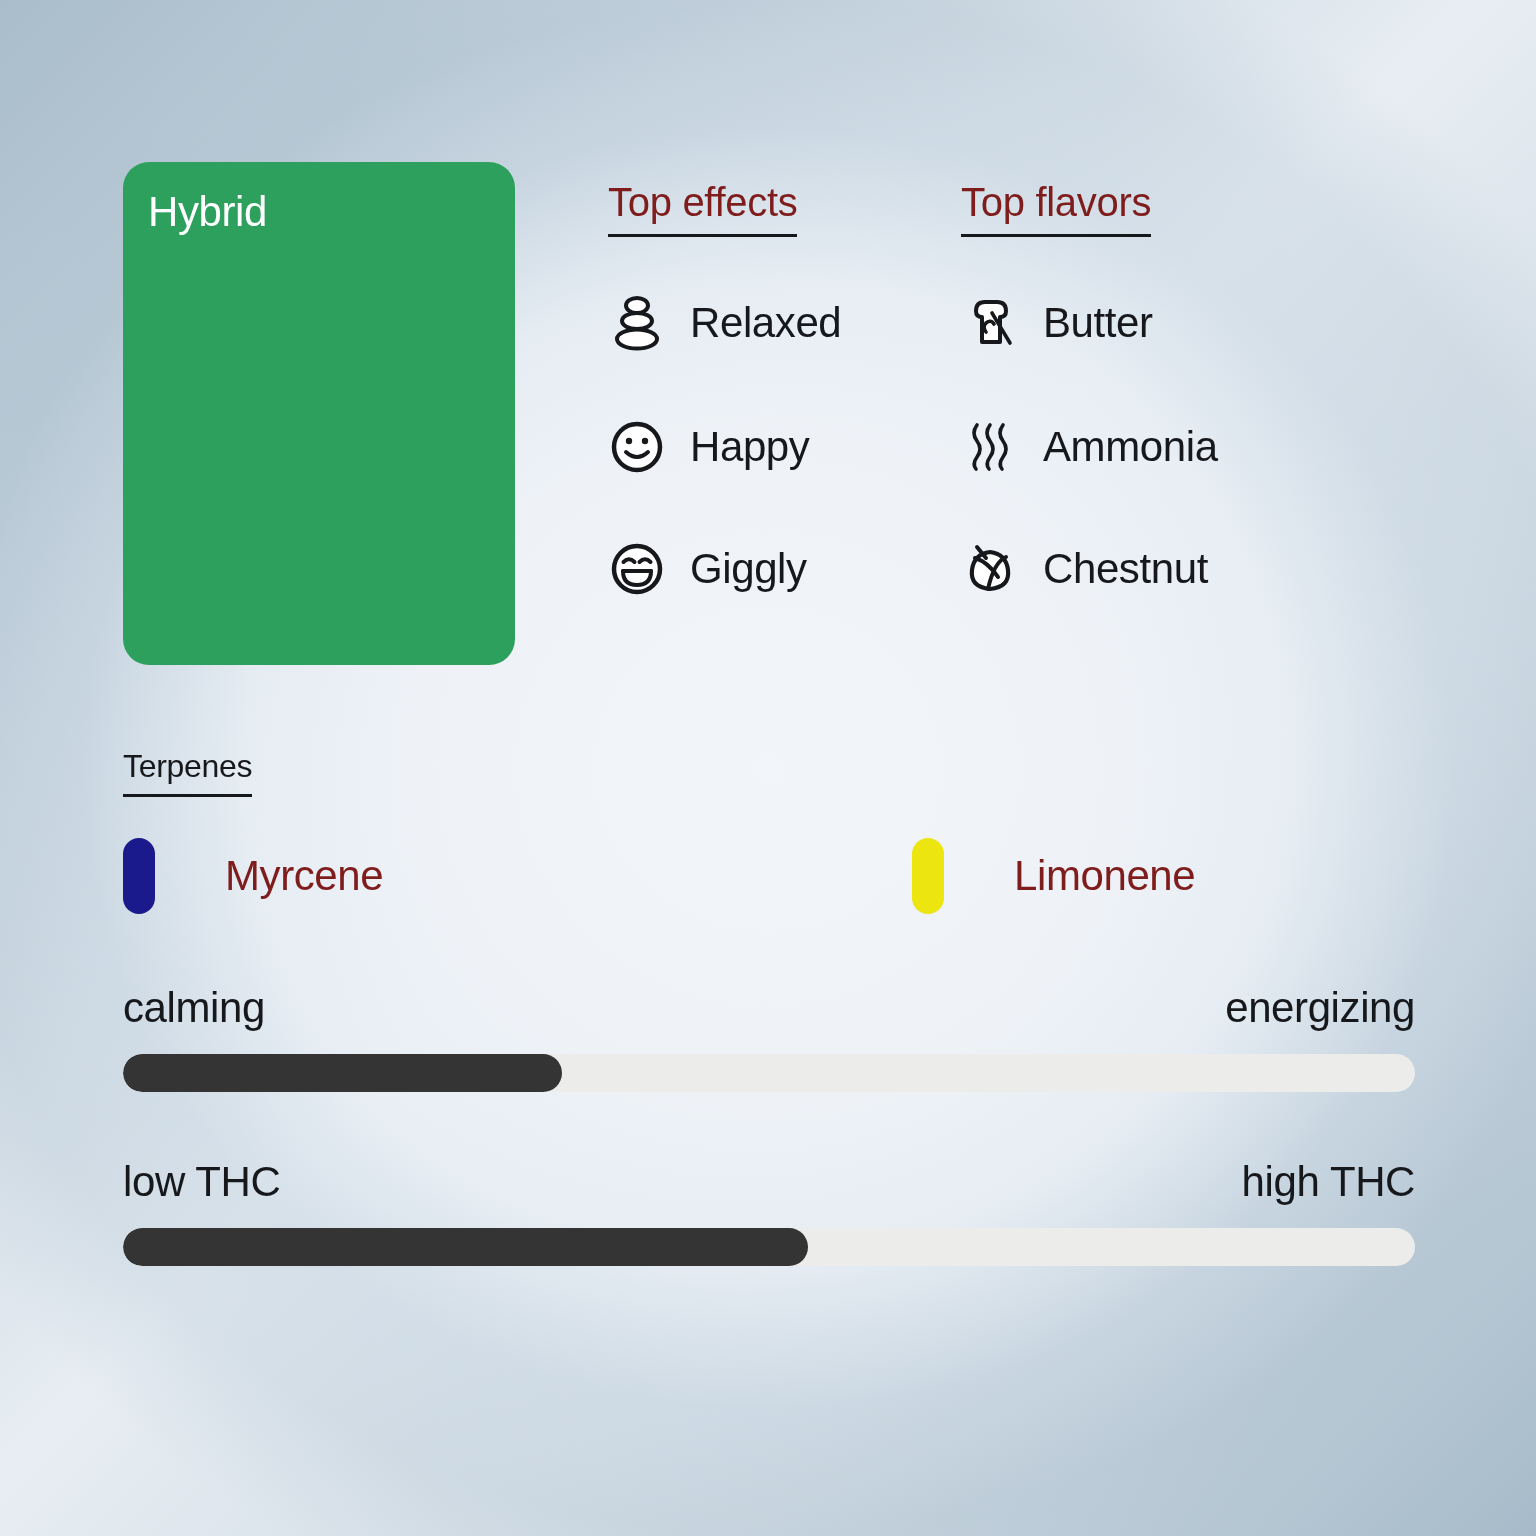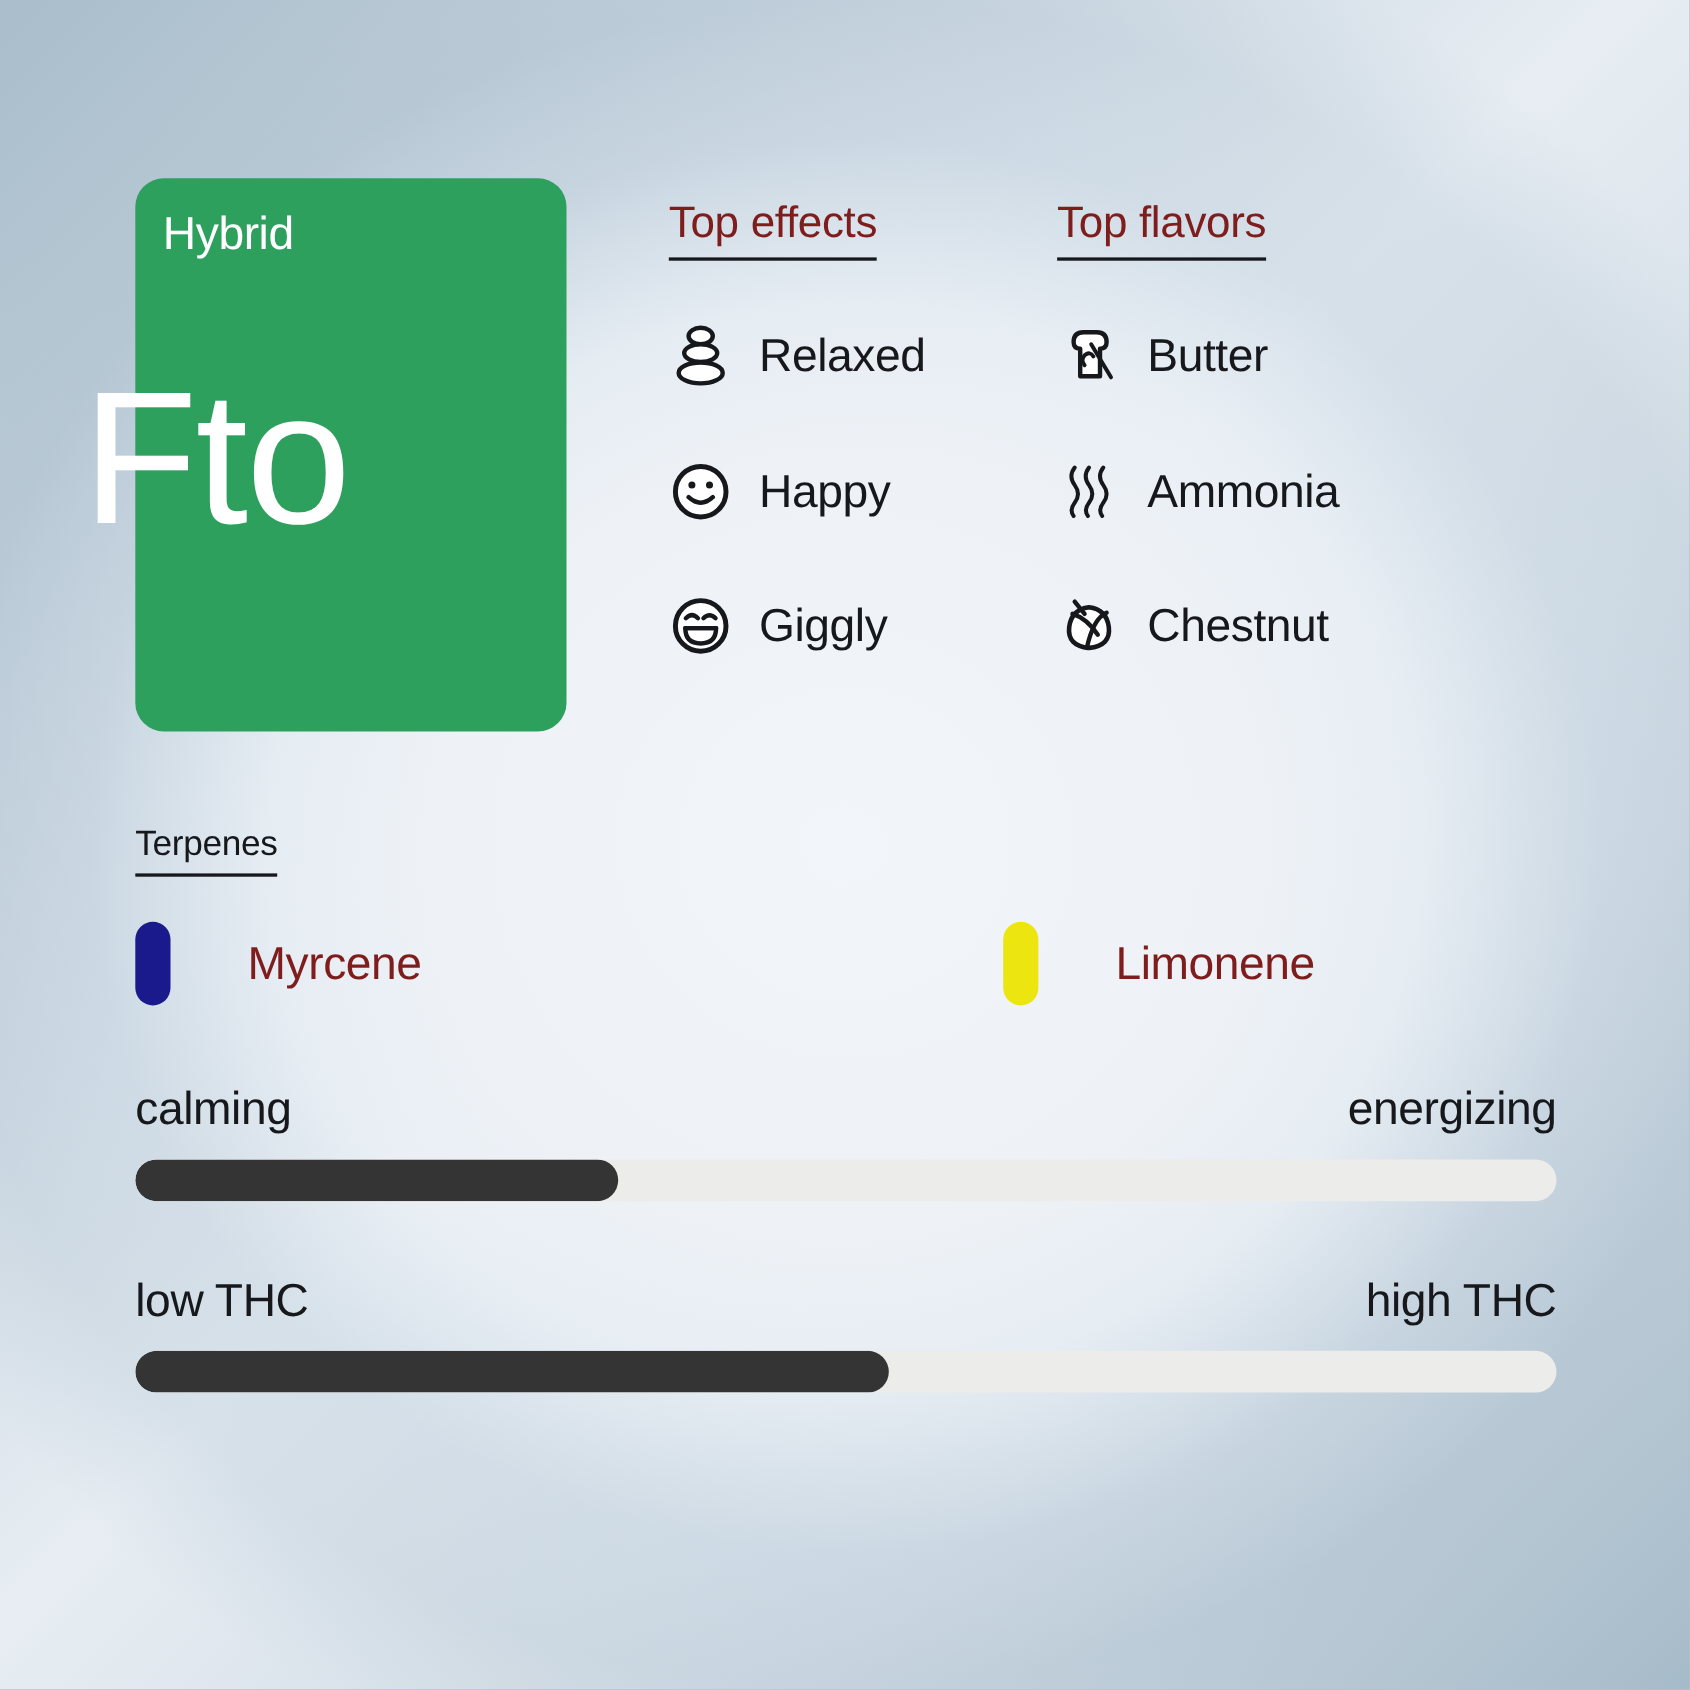--- a/index.html
+++ b/index.html
@@ -177,21 +177,20 @@
 </style>
 </head>
 <body>
 
 <div id="backdrop"></div>
 
 <div id="card">
 
   <div class="strain-tile" style="background: rgb(46, 160, 94);"></div>
   <div class="strain-type">Hybrid</div>
-  <div class="strain-abbr">Fto</div>
 
   <div class="col-head" id="effects-head">Top effects</div>
 
   <div class="effects-col">
 
     <div class="attr-row row-0">
       <span class="attr-icon">
         <svg width="52" height="56" viewBox="0 0 52 56">
           <ellipse cx="26" cy="10.5" rx="11" ry="7.5" fill="#fff" stroke="#16181c" stroke-width="4"></ellipse>
           <ellipse cx="26" cy="26" rx="15" ry="8" fill="#fff" stroke="#16181c" stroke-width="4"></ellipse>

